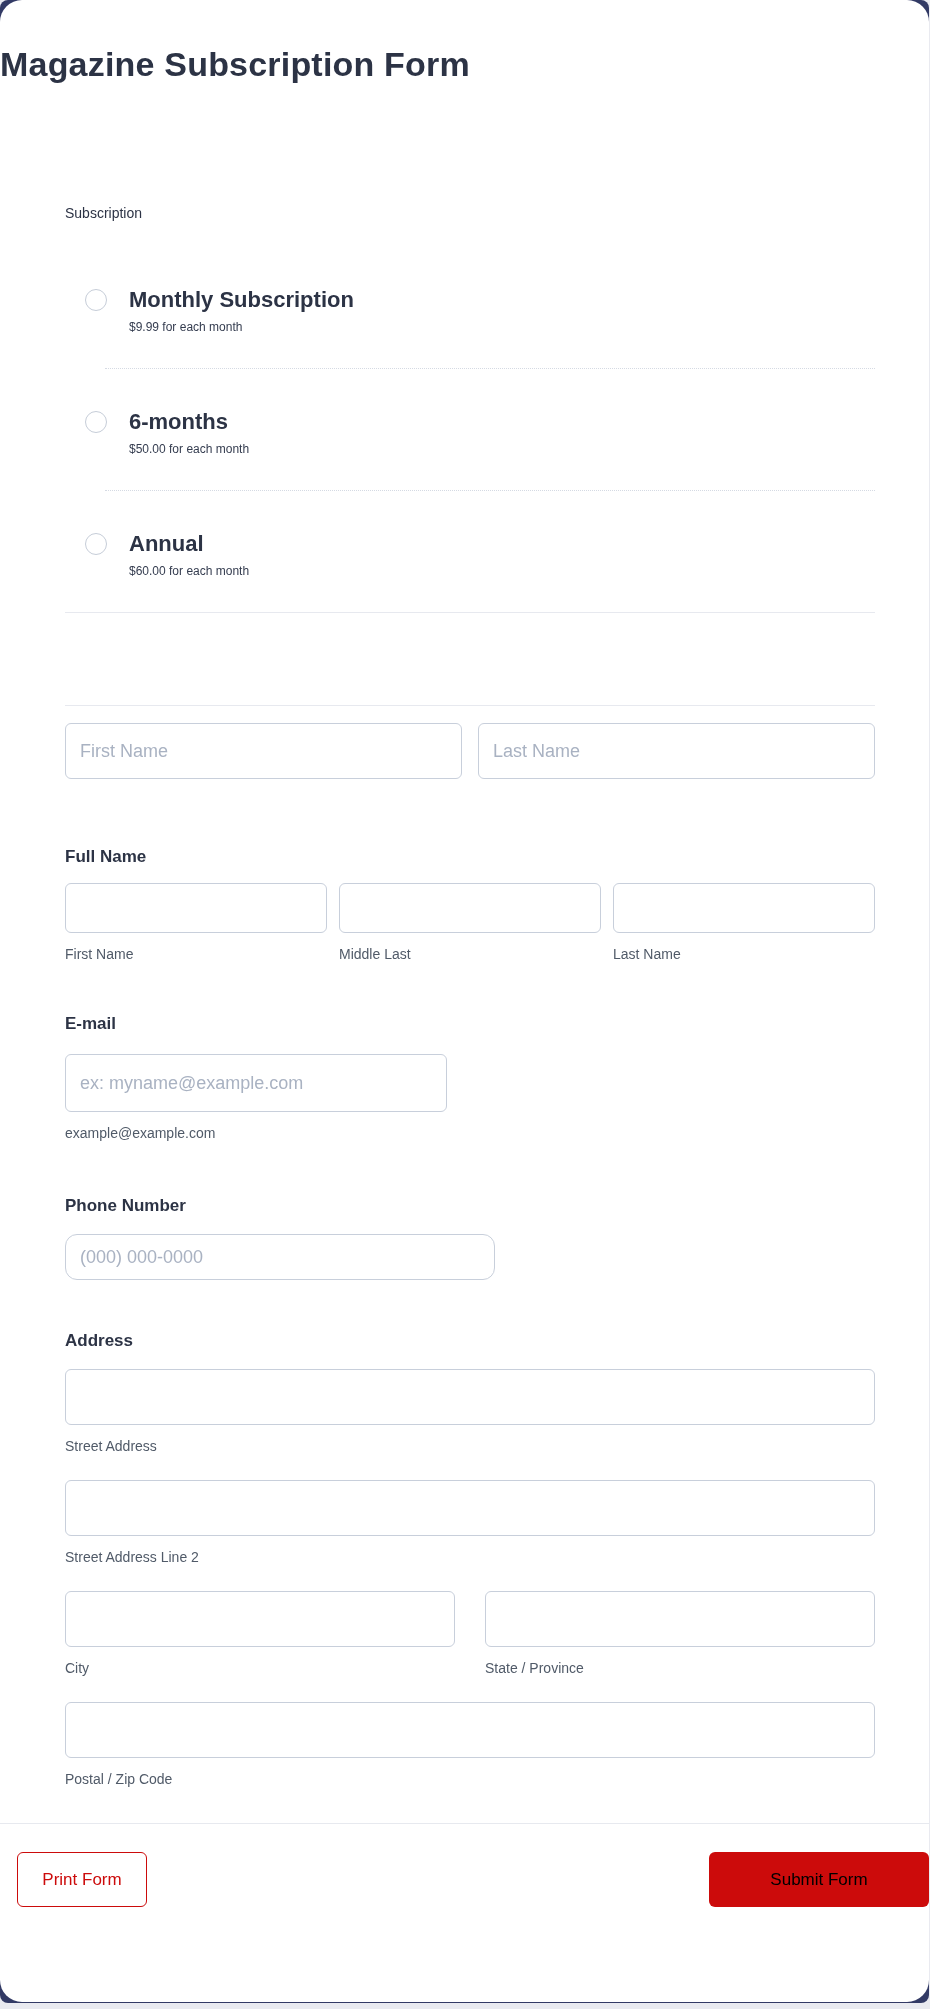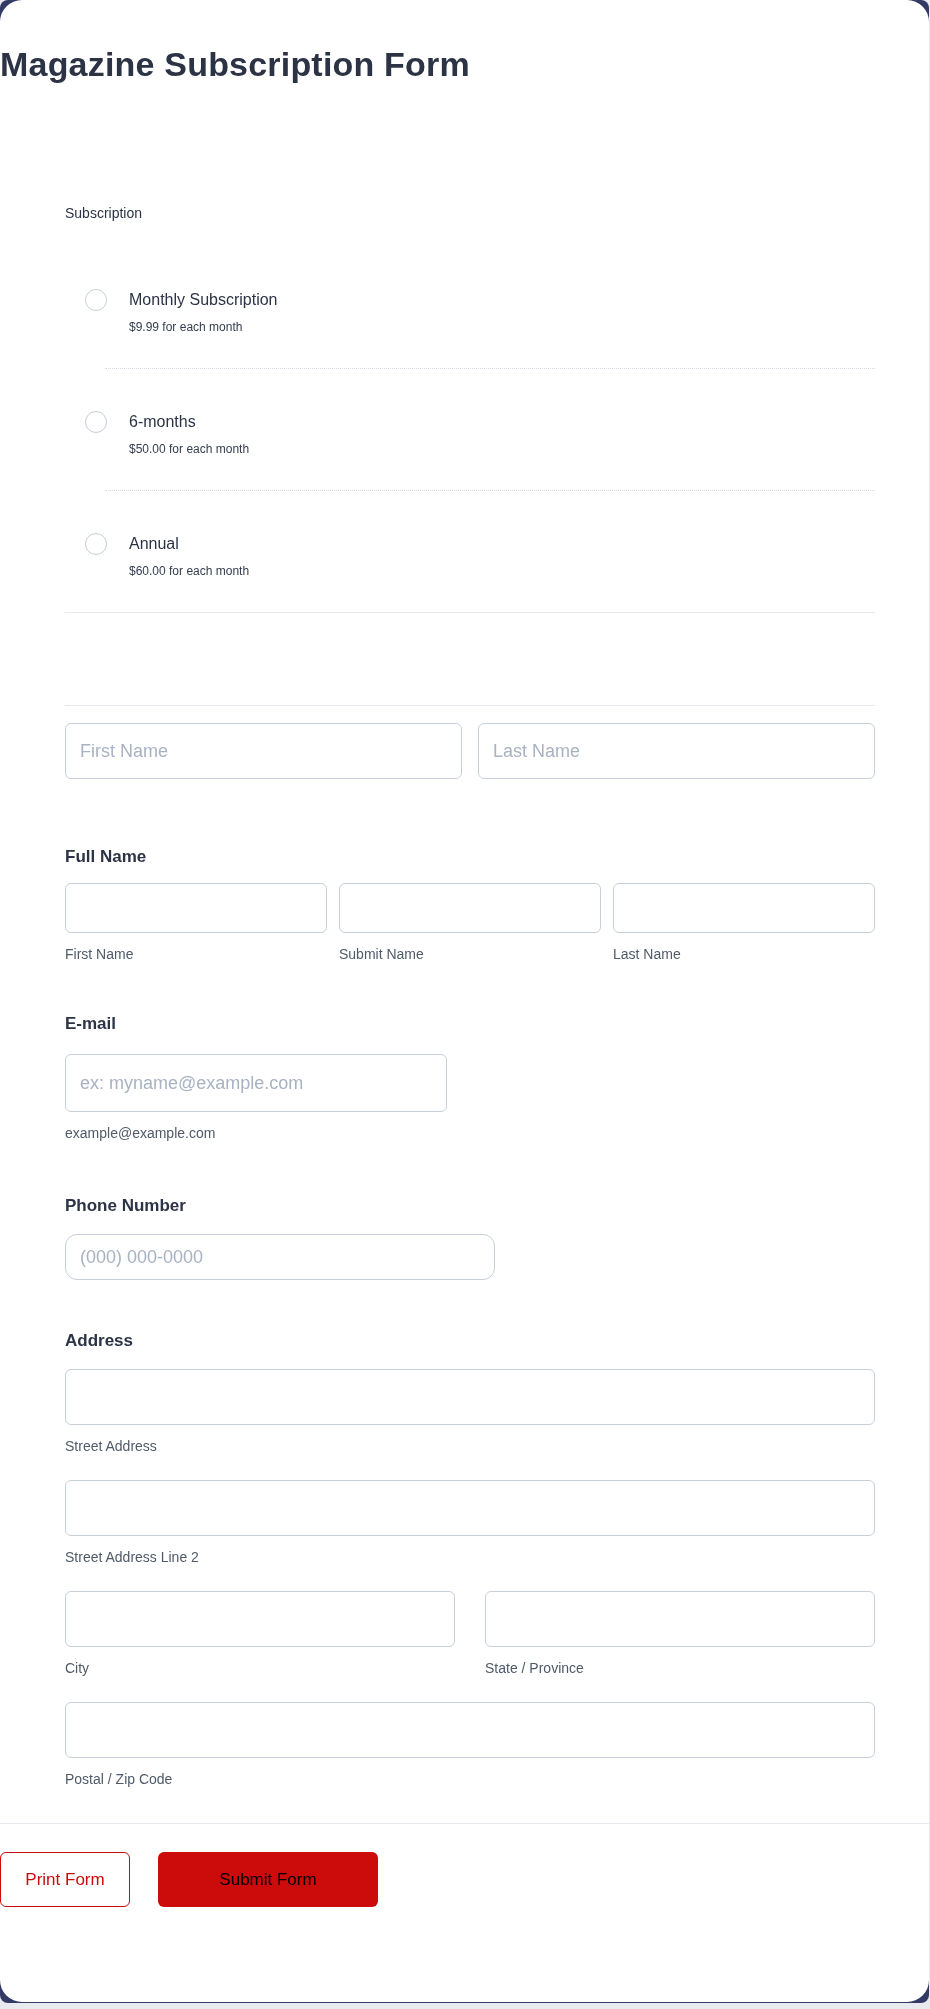--- a/index.html
+++ b/index.html
@@ -39,21 +39,21 @@
   .radio-option {
     display:flex; align-items:flex-start;
     padding:40px 0 30px 20px; cursor:pointer;
   }
   .radio-option.first { padding-top:6px; }
   .radio-circle {
     width:22px; height:22px; border:1px solid #c6cdd8; border-radius:50%;
     background:#fff; flex-shrink:0; margin-top:2px;
   }
   .radio-texts { display:flex; flex-direction:column; margin-left:22px; }
-  .radio-title { font-size:16px; line-height:25px; font-weight:400; color:#2c3345; }
+  .radio-title { font-size:22px; line-height:25px; font-weight:700; color:#2c3345; }
   .radio-price { font-size:12px; line-height:22px; margin-top:4px; color:#343c4f; }
   .radio-sep { border-top:1px dotted #d5dae3; margin-left:40px; }
 
   .gap-divider { margin-top:92px; border-top:1px solid #e7e9ef; }
 
   
   .text-input {
     display:block; background:#fff;
     border:1px solid #c8cfdb; border-radius:6px;
     font-family:"Liberation Sans", sans-serif;
@@ -86,21 +86,21 @@
   .street2-input { margin-top:24px; width:810px; height:56px; }
   .city-state-row { margin-top:24px; display:flex; gap:30px; }
   .city-state-row .text-input { width:390px; height:56px; }
   .city-state-labels { margin-top:12px; display:flex; }
   .city-state-labels .sub-label:first-child { width:420px; }
   .postal-input { margin-top:24px; width:810px; height:56px; }
 
   
   .submit-divider { margin-top:34px; border-top:1px solid #e7e9ef; width:929px; }
   .button-row {
-    margin-top:28px; display:flex; justify-content:flex-start; gap:28px;
+    margin-top:28px; display:flex; justify-content:space-between; gap:12px;padding-left:17px;
   }
   .btn {
     height:55px; border-radius:6px; cursor:pointer;
     font-family:"Liberation Sans", sans-serif; font-size:17px;
     display:flex; align-items:center; justify-content:center;
   }
   .btn-print {
     width:130px; background:#ffffff;
     border:1px solid #cc0b0b; color:#cc0b0b;
   }
@@ -156,21 +156,21 @@
       </div>
 
       <div class="section-label medium fn-heading">Full Name</div>
       <div class="fn-row">
         <input type="text" class="text-input" style="">
         <input type="text" class="text-input" style="">
         <input type="text" class="text-input" style="">
       </div>
       <div class="fn-sublabels">
         <span class="sub-label">First Name</span>
-        <span class="sub-label">Submit Name</span>
+        <span class="sub-label">Middle Last</span>
         <span class="sub-label">Last Name</span>
       </div>
 
       <div class="section-label medium email-heading">E-mail</div>
       <input type="text" class="text-input email-input" placeholder="ex: myname@example.com" style="">
       <div class="sub-label email-sublabel">example@example.com</div>
 
       <div class="section-label medium phone-heading">Phone Number</div>
       <input type="text" class="text-input phone-input" placeholder="(000) 000-0000" style="">
 

